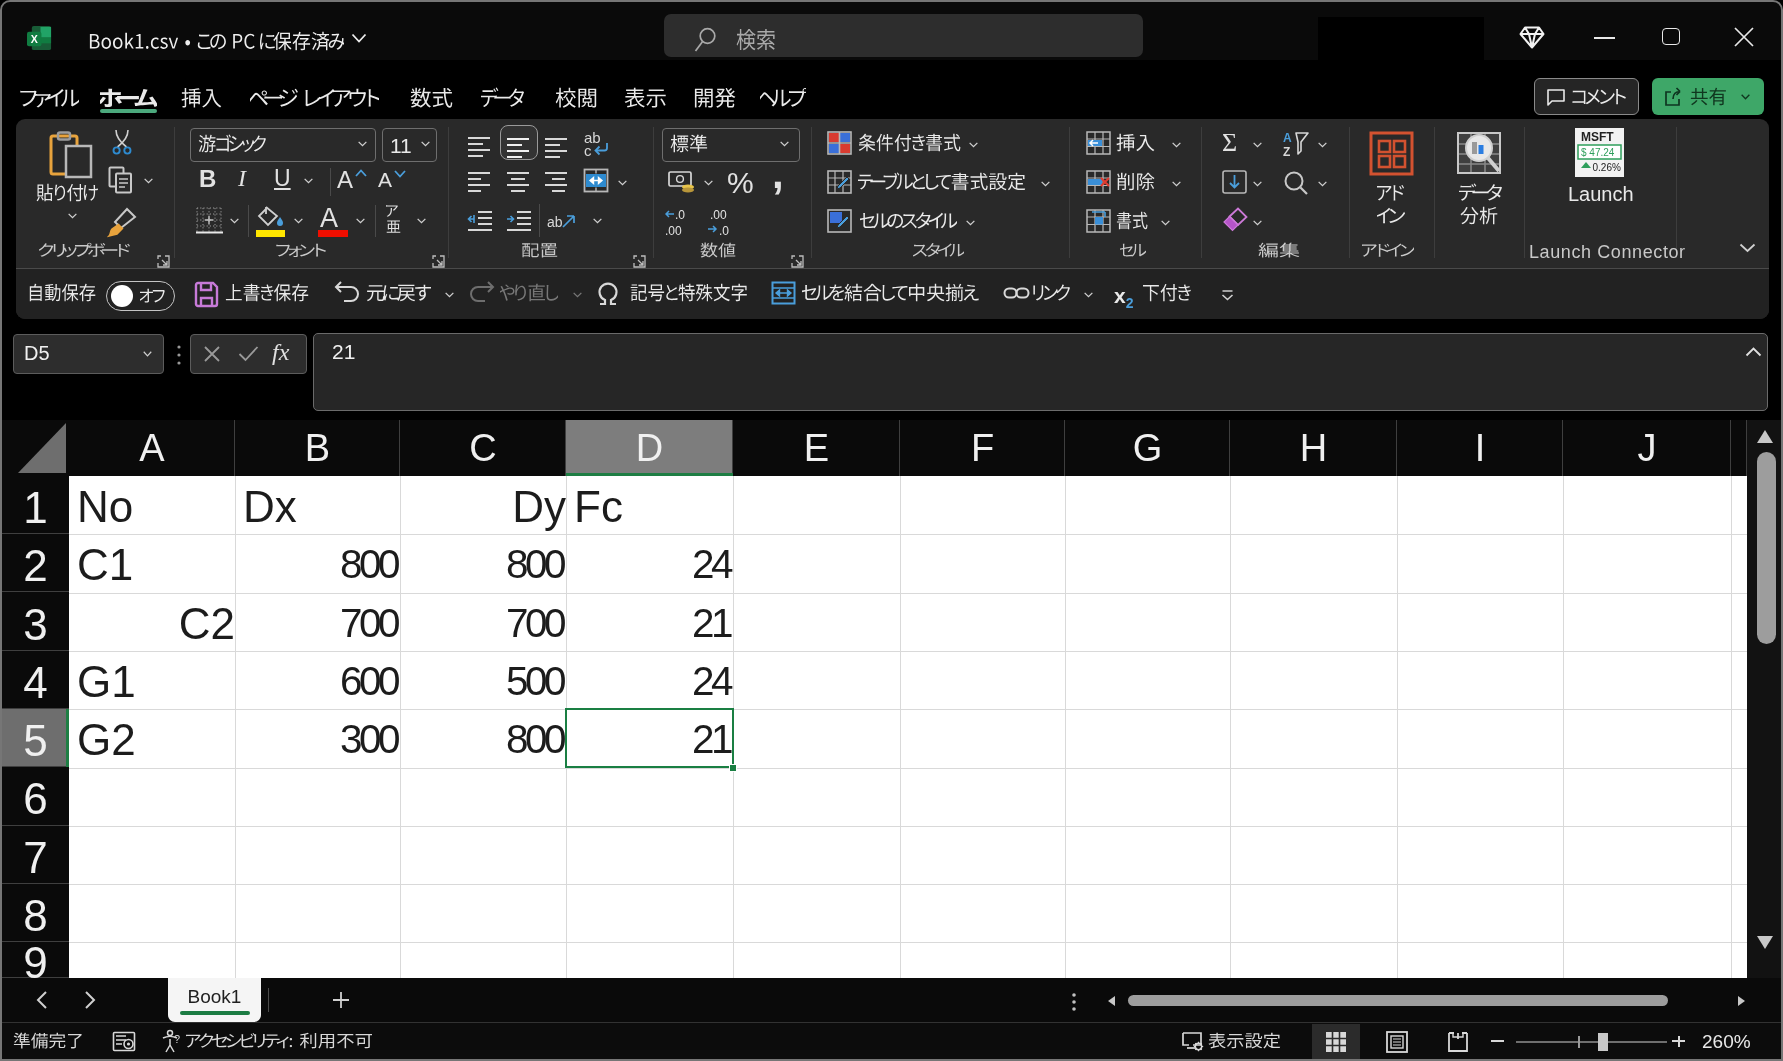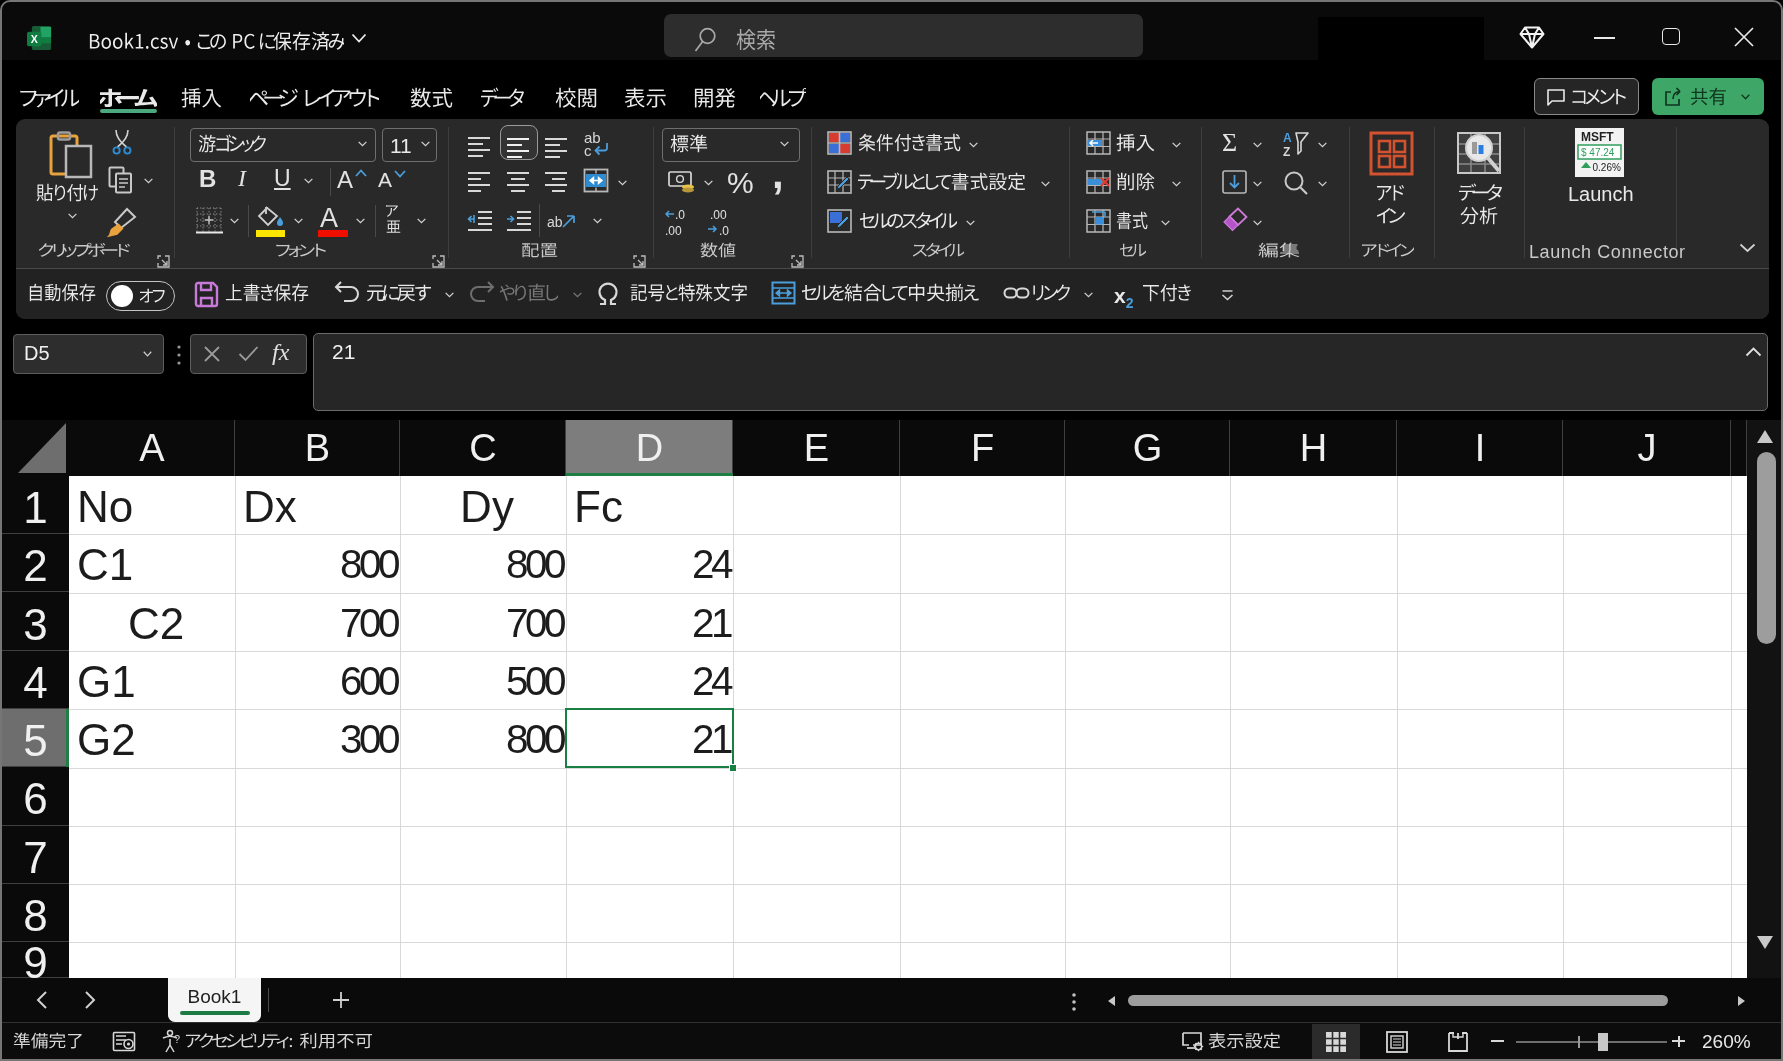--- a/index.html
+++ b/index.html
@@ -692,27 +692,27 @@
 <div class="ab" style="left:69px;top:534px;width:1678px;height:1px;background:#d9d9d9"></div>
 <div class="ab" style="left:69px;top:593px;width:1678px;height:1px;background:#d9d9d9"></div>
 <div class="ab" style="left:69px;top:651px;width:1678px;height:1px;background:#d9d9d9"></div>
 <div class="ab" style="left:69px;top:709px;width:1678px;height:1px;background:#d9d9d9"></div>
 <div class="ab" style="left:69px;top:768px;width:1678px;height:1px;background:#d9d9d9"></div>
 <div class="ab" style="left:69px;top:826px;width:1678px;height:1px;background:#d9d9d9"></div>
 <div class="ab" style="left:69px;top:884px;width:1678px;height:1px;background:#d9d9d9"></div>
 <div class="ab" style="left:69px;top:942px;width:1678px;height:1px;background:#d9d9d9"></div>
 <div class="ab" style="left:69px;top:478px;width:166px;height:58px;font-size:44px;color:#1c1c1c;text-align:left;padding-left:8px;line-height:58px">No</div>
 <div class="ab" style="left:235px;top:478px;width:165px;height:58px;font-size:44px;color:#1c1c1c;text-align:left;padding-left:8px;line-height:58px">Dx</div>
-<div class="ab" style="left:400px;top:478px;width:166px;height:58px;font-size:44px;color:#1c1c1c;text-align:center;padding-left:8px;line-height:58px">Dy</div>
+<div class="ab" style="left:400px;top:478px;width:166px;height:58px;font-size:44px;color:#1c1c1c;text-align:right;padding-left:8px;line-height:58px">Dy</div>
 <div class="ab" style="left:566px;top:478px;width:167px;height:58px;font-size:44px;color:#1c1c1c;text-align:left;padding-left:8px;line-height:58px">Fc</div>
 <div class="ab" style="left:69px;top:536px;width:166px;height:58px;font-size:44px;color:#1c1c1c;text-align:left;padding-left:8px;line-height:58px">C1</div>
 <div class="ab" style="left:235px;top:535px;width:165px;height:58px;font-size:40.5px;color:#1c1c1c;text-align:right;padding-right:3px;letter-spacing:-3.5px;line-height:58px">800</div>
 <div class="ab" style="left:400px;top:535px;width:166px;height:58px;font-size:40.5px;color:#1c1c1c;text-align:right;padding-right:3px;letter-spacing:-3.5px;line-height:58px">800</div>
 <div class="ab" style="left:566px;top:535px;width:167px;height:58px;font-size:40.5px;color:#1c1c1c;text-align:right;padding-right:3px;letter-spacing:-3.5px;line-height:58px">24</div>
-<div class="ab" style="left:69px;top:595px;width:166px;height:58px;font-size:44px;color:#1c1c1c;text-align:center;padding-left:8px;line-height:58px">C2</div>
+<div class="ab" style="left:69px;top:595px;width:166px;height:58px;font-size:44px;color:#1c1c1c;text-align:right;padding-left:8px;line-height:58px">C2</div>
 <div class="ab" style="left:235px;top:594px;width:165px;height:58px;font-size:40.5px;color:#1c1c1c;text-align:right;padding-right:3px;letter-spacing:-3.5px;line-height:58px">700</div>
 <div class="ab" style="left:400px;top:594px;width:166px;height:58px;font-size:40.5px;color:#1c1c1c;text-align:right;padding-right:3px;letter-spacing:-3.5px;line-height:58px">700</div>
 <div class="ab" style="left:566px;top:594px;width:167px;height:58px;font-size:40.5px;color:#1c1c1c;text-align:right;padding-right:3px;letter-spacing:-3.5px;line-height:58px">21</div>
 <div class="ab" style="left:69px;top:653px;width:166px;height:58px;font-size:44px;color:#1c1c1c;text-align:left;padding-left:8px;line-height:58px">G1</div>
 <div class="ab" style="left:235px;top:652px;width:165px;height:58px;font-size:40.5px;color:#1c1c1c;text-align:right;padding-right:3px;letter-spacing:-3.5px;line-height:58px">600</div>
 <div class="ab" style="left:400px;top:652px;width:166px;height:58px;font-size:40.5px;color:#1c1c1c;text-align:right;padding-right:3px;letter-spacing:-3.5px;line-height:58px">500</div>
 <div class="ab" style="left:566px;top:652px;width:167px;height:58px;font-size:40.5px;color:#1c1c1c;text-align:right;padding-right:3px;letter-spacing:-3.5px;line-height:58px">24</div>
 <div class="ab" style="left:69px;top:711px;width:166px;height:58px;font-size:44px;color:#1c1c1c;text-align:left;padding-left:8px;line-height:58px">G2</div>
 <div class="ab" style="left:235px;top:710px;width:165px;height:58px;font-size:40.5px;color:#1c1c1c;text-align:right;padding-right:3px;letter-spacing:-3.5px;line-height:58px">300</div>
 <div class="ab" style="left:400px;top:710px;width:166px;height:58px;font-size:40.5px;color:#1c1c1c;text-align:right;padding-right:3px;letter-spacing:-3.5px;line-height:58px">800</div>

